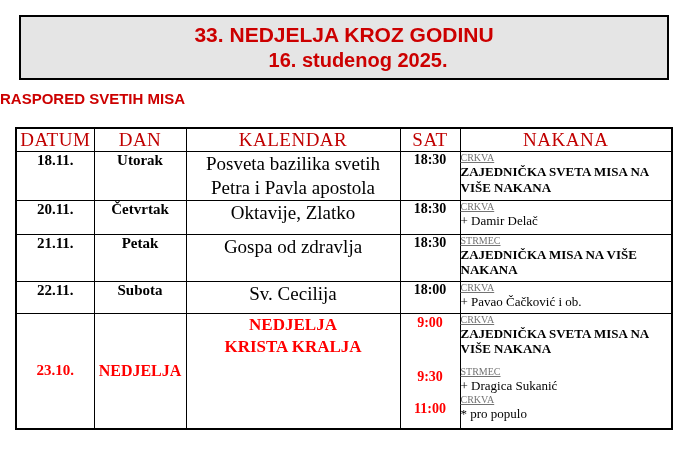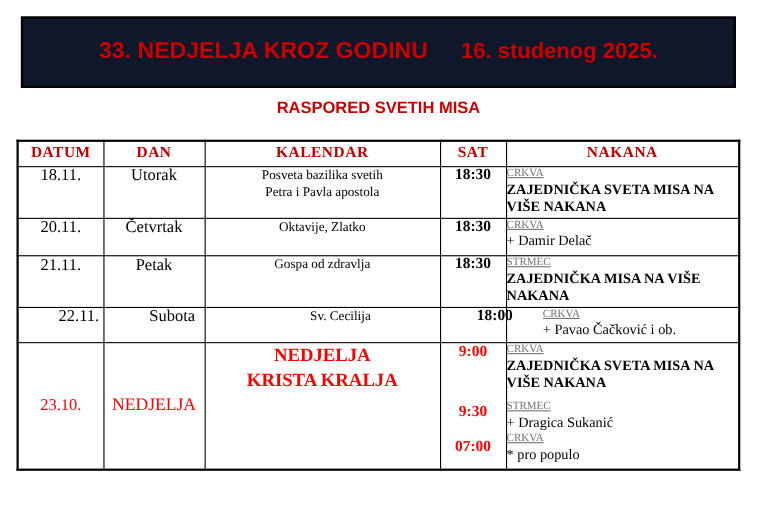--- a/index.html
+++ b/index.html
@@ -4,74 +4,74 @@
 <style>
   html,body{margin:0;padding:0;}
   body{
     width:688px;height:470px;background:#FFFFFF;
     font-family:"Liberation Serif", serif;
     overflow:hidden;
   }
   
   .banner{
     width:646px;height:61px;margin:15px auto 0 auto;
-    background:#0f172a;border:2px solid #000000;
-    display:flex;flex-direction:row;align-items:center;justify-content:center;
+    background:#e5e5e5;border:2px solid #000000;
+    display:flex;flex-direction:column;align-items:center;justify-content:center;
     gap:2px;
   }
   .banner .l1,.banner .l2{
     font-family:"Liberation Sans", sans-serif;
     font-weight:bold;color:#CC0000;line-height:1.15;
   }
   .banner .l1{font-size:21px;}
   .banner .l2{font-size:20px;margin-left:28px;}
   
   .subtitle{
-    margin-top:10px;text-align:center;
+    margin-top:10px;
     font-family:"Liberation Sans", sans-serif;
     font-weight:bold;font-size:15px;color:#CC0000;
   }
   
   table.mass{
     width:656px;margin:20px auto 0 auto;
     border-collapse:collapse;border:2px solid #000000;
     table-layout:fixed;
   }
   table.mass th, table.mass td{
     border:1px solid #000000;padding:0;vertical-align:top;
   }
   th{
     height:22px;vertical-align:middle !important;
-    font-size:14px;font-weight:bold;color:#C00000;
+    font-size:19px;font-weight:normal;color:#C00000;
     text-align:center;letter-spacing:0.5px;
   }
   td.c-datum,td.c-dan{
-    text-align:center;font-weight:normal;font-size:15px;color:#000000;
+    text-align:center;font-weight:bold;font-size:15px;color:#000000;
     padding-top:3px;
   }
   td.c-kal{
     text-align:center;vertical-align:middle;
-    font-size:12px;color:#000000;line-height:1.25;
+    font-size:19px;color:#000000;line-height:1.25;
   }
   td.c-sat{
     text-align:center;font-weight:bold;font-size:14px;color:#000000;
     padding-top:3px;
   }
   td.c-nak{
     text-align:left;padding:1px 5px 1px 5px;line-height:1.2;
   }
   .place{font-size:10px;color:#737373;text-decoration:underline;}
   .note{font-size:13px;color:#000000;}
   .note.bold{font-weight:bold;}
   
   tr.r1 td{height:46px;}
   tr.r2 td{height:32px;}
   tr.r3 td{height:33px;}
   tr.r4 td{height:46px;}
-  tr.r5 td{height:31px;padding-left:33px;}
+  tr.r5 td{height:31px;}
   tr.r6 td{height:114px;}
   
   tr.r6 td.c-datum, tr.r6 td.c-dan{
     vertical-align:middle;color:#FF0000;padding-top:0;
   }
   tr.r6 td.c-dan{font-size:16px;}
   tr.r6 td.c-kal{
     color:#FF0000;font-weight:bold;font-size:17px;line-height:1.35;
   }
   tr.r6 td.c-sat{position:relative;padding-top:0;}
@@ -157,21 +157,21 @@
     <tr class="r6">
       <td class="c-datum">23.10.</td>
       <td class="c-dan">NEDJELJA</td>
       <td class="c-kal">
         <div>NEDJELJA</div>
         <div>KRISTA KRALJA</div>
       </td>
       <td class="c-sat">
         <div class="t t1">9:00</div>
         <div class="t t2">9:30</div>
-        <div class="t t3">07:00</div>
+        <div class="t t3">11:00</div>
       </td>
       <td class="c-nak">
         <div class="nak-group g1">
           <div class="place">CRKVA</div>
           <div class="note bold">ZAJEDNIČKA SVETA MISA NA VIŠE NAKANA</div>
         </div>
         <div class="nak-group g2">
           <div class="place">STRMEC</div>
           <div class="note">+ Dragica Sukanić</div>
         </div>

